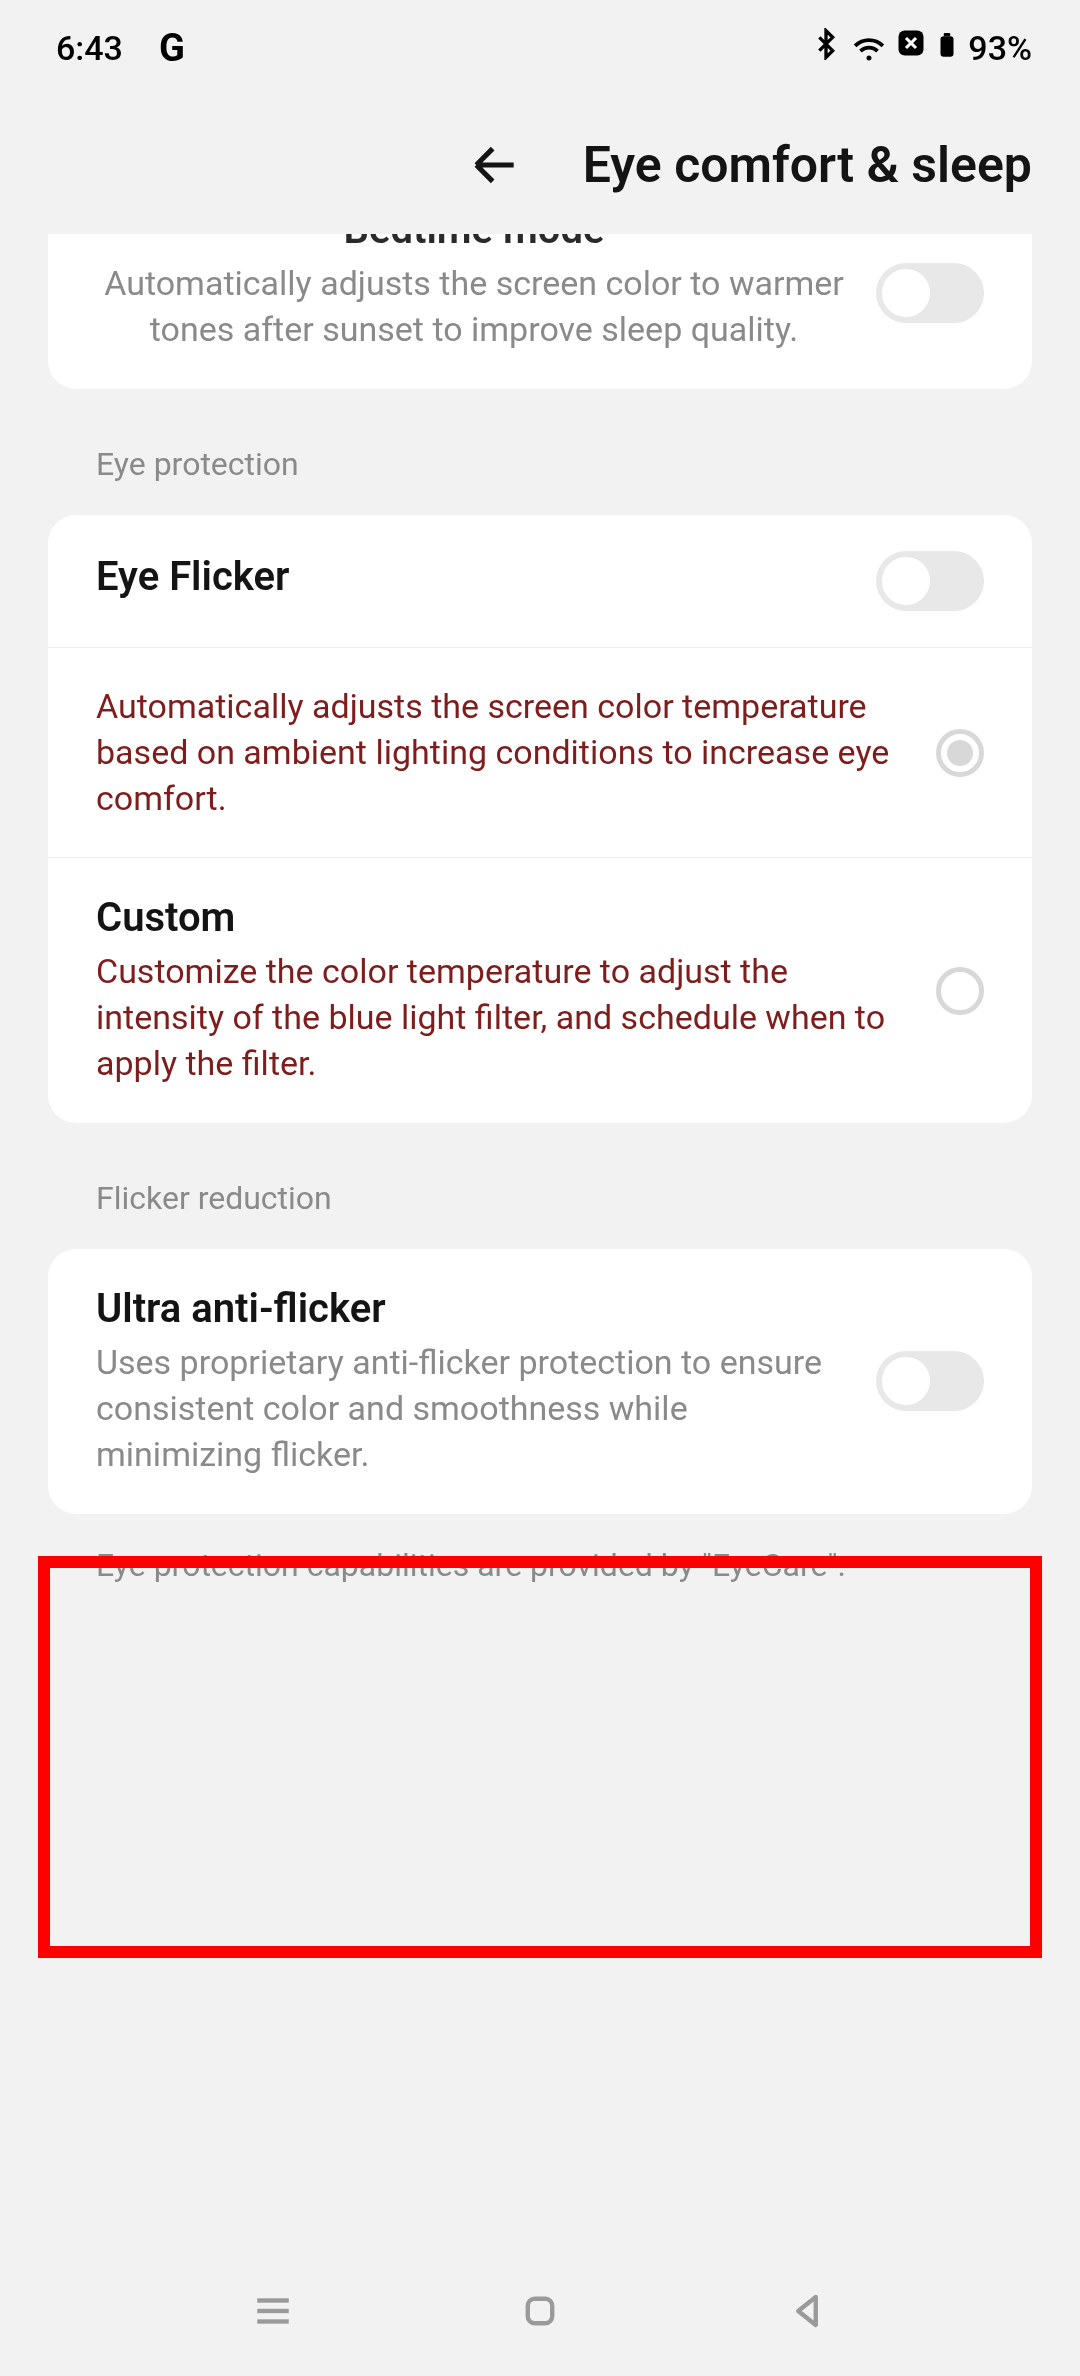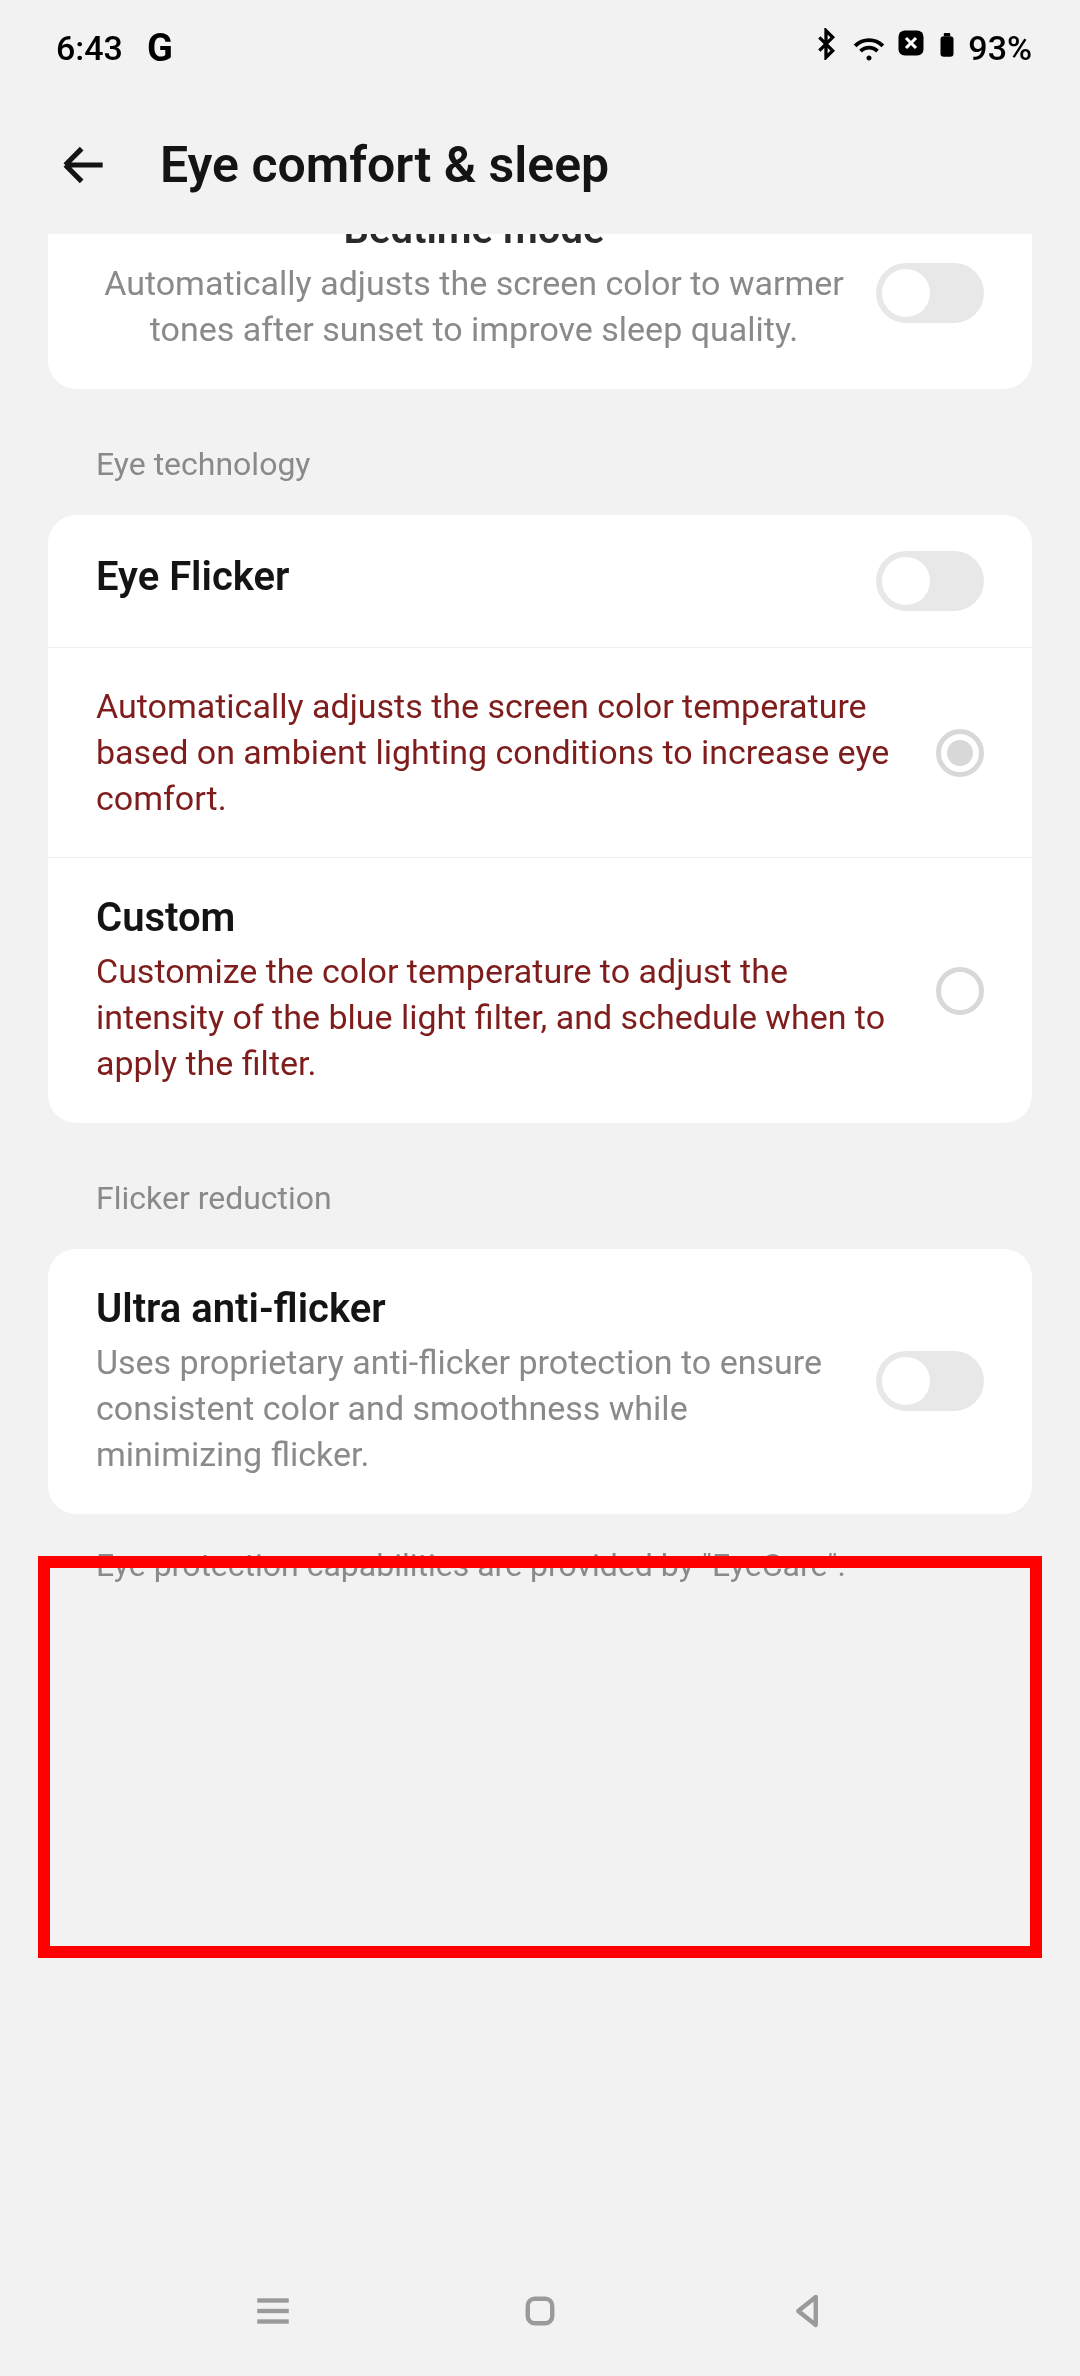--- a/index.html
+++ b/index.html
@@ -16,30 +16,31 @@
     .status-bar {
       display: flex;
       justify-content: space-between;
       align-items: center;
       padding: 24px 48px 16px 56px;
       height: 88px;
       font-size: 34px;
       font-weight: 500;
       color: #000;
     }
-    .status-left { display: flex; align-items: center; gap: 24px; }
+    .status-left { display: flex; align-items: center; gap: 36px; }
     .status-right { display: flex; align-items: flex-start; gap: 8px; }
     .status-icon { width: 32px; height: 32px; }
 
     
     .header {
       display: flex;
       align-items: center;
       padding: 48px 48px 40px 56px;
-      gap: 48px;
+      gap: 60px;
+      justify-content: flex-end;
     }
     .back-arrow { width: 56px; height: 56px; }
     .header-title {
       font-size: 50px;
       font-weight: 600;
       color: #141414;
     }
 
     
     .content {
@@ -209,21 +210,21 @@
   <div class="card scrolled-in">
     <div class="row cut-top">
       <div class="row-text">
         <div class="row-title">Bedtime mode</div>
         <div class="row-desc">Automatically adjusts the screen color to warmer tones after sunset to improve sleep quality.</div>
       </div>
       <div class="switch"></div>
     </div>
   </div>
 
-  <div class="section-label">Eye technology</div>
+  <div class="section-label">Eye protection</div>
   <div class="card">
     <div class="row">
       <div class="row-text">
         <div class="row-title">Eye Flicker</div>
       </div>
       <div class="switch"></div>
     </div>
     <div class="row">
       <div class="row-text">
         <div class="row-desc disabled">Automatically adjusts the screen color temperature based on ambient lighting conditions to increase eye comfort.</div>

